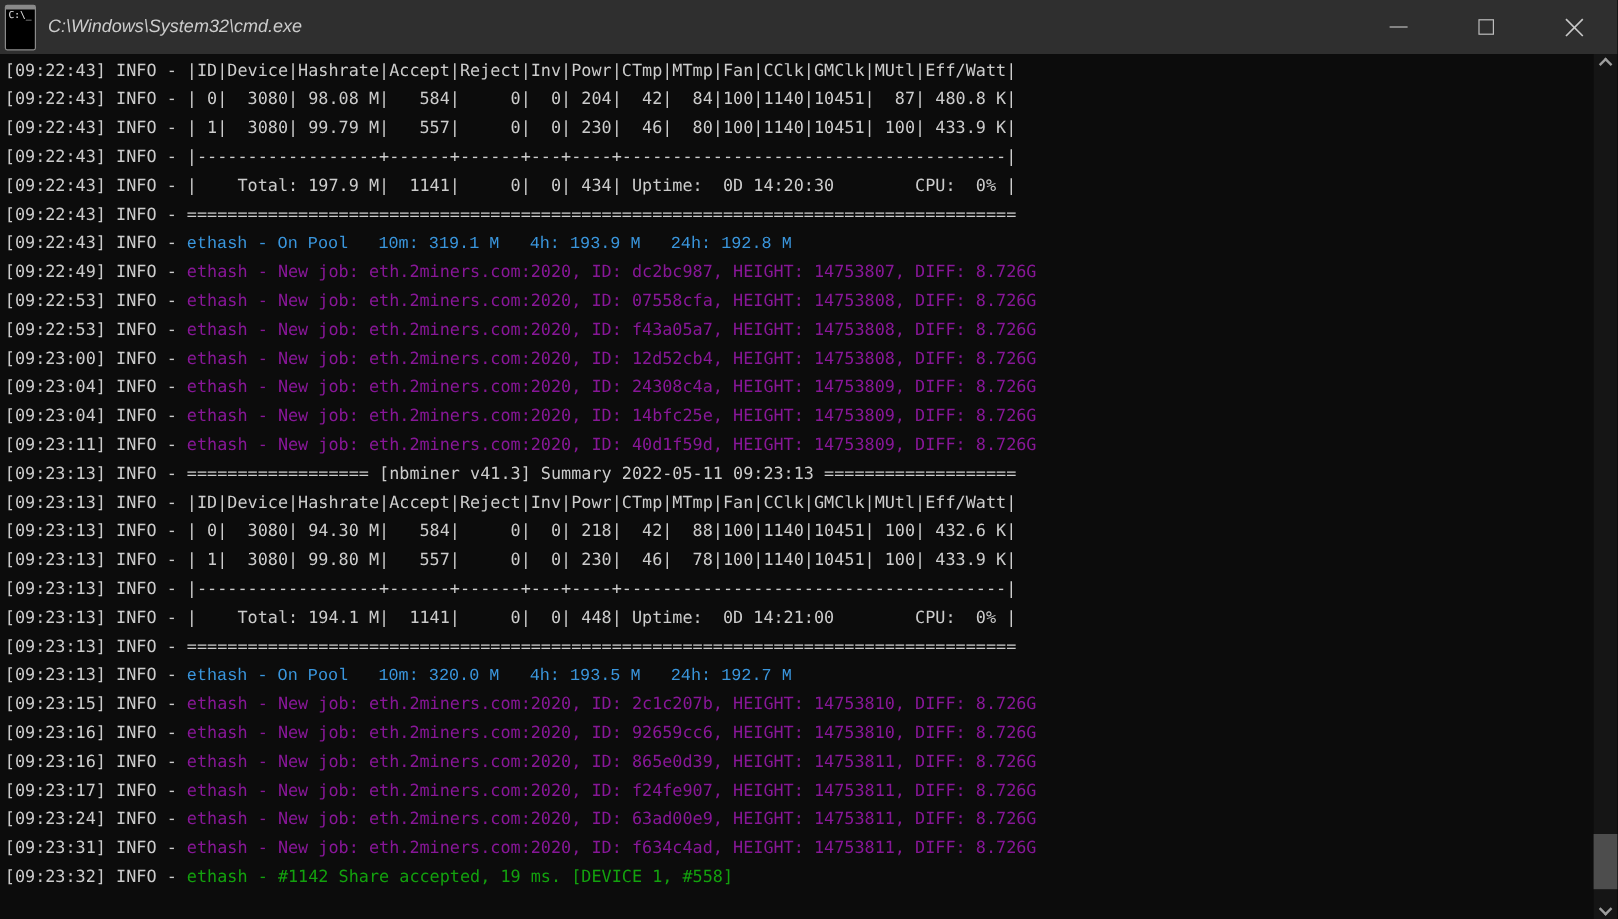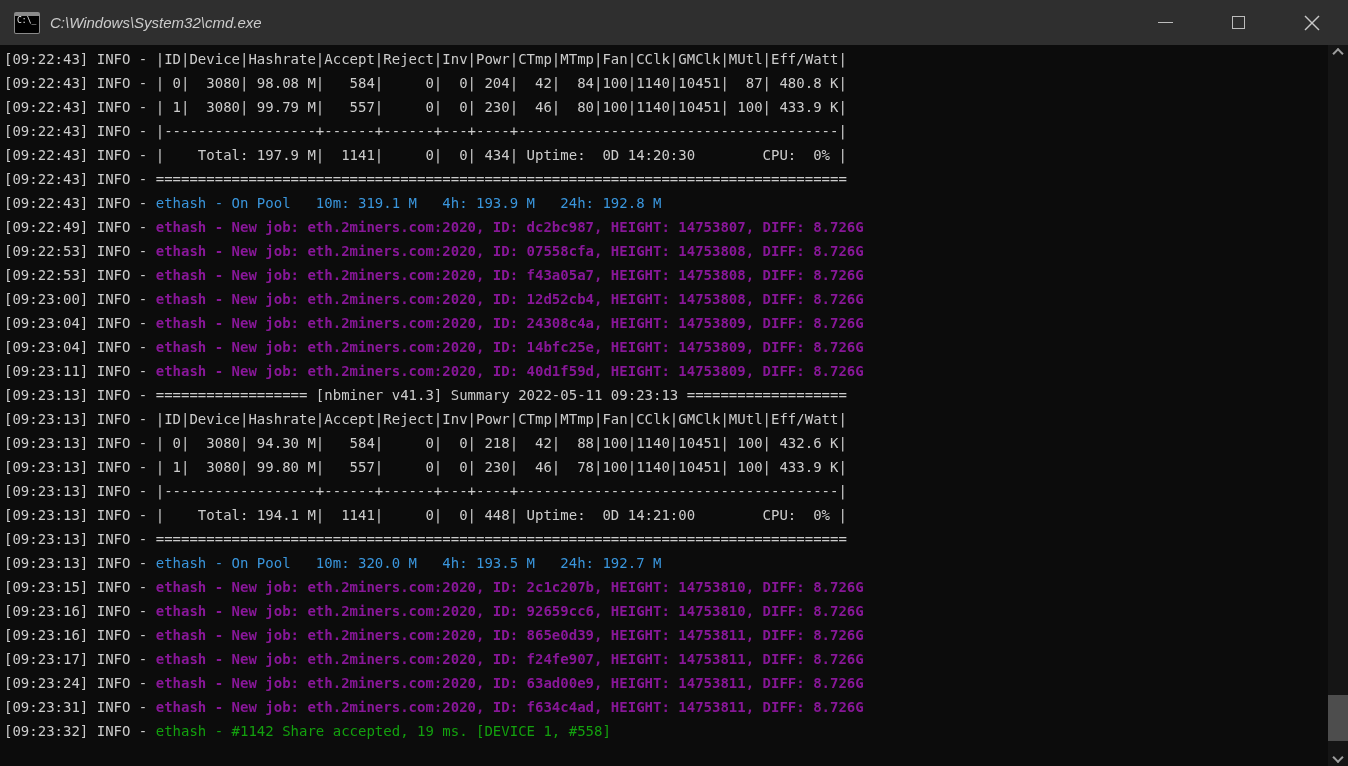--- a/index.html
+++ b/index.html
@@ -8,42 +8,42 @@
     --scrollbar_track:#151515; --scrollbar_thumb:#4d4d4d; --scrollbar_arrow:#9e9e9e;
   }
   *{margin:0;padding:0;box-sizing:border-box;}
   body{width:1348px;height:766px;overflow:hidden;background:#000;}
   .window{position:relative;width:1348px;height:766px;background:var(--bg);
           font-family:"DejaVu Sans Mono",monospace;overflow:hidden;}
 
   
   .titlebar{position:absolute;top:0;left:0;width:100%;height:45px;
             background:var(--titlebar_bg);display:flex;align-items:center;}
-  .app-icon{width:26px;height:22px;margin-left:14px;background:#000;
+  .app-icon{width:26px;height:38px;margin-left:4px;background:#000;
             border:1px solid #8a8a8a;border-top:4px solid #8a8a8a;border-radius:2px;
             display:flex;align-items:flex-start;justify-content:flex-start;flex:none;}
   .icon-text{color:#e8e8e8;font-size:8px;line-height:9px;padding-left:2px;
              font-family:"DejaVu Sans Mono",monospace;}
   .title{color:var(--titlebar_fg);font-family:"Liberation Sans",sans-serif;
          font-size:15px;margin-left:10px;white-space:nowrap;flex:1 1 auto;font-style:italic;}
   .controls{display:flex;height:45px;flex:none;}
   .ctl{width:73px;height:45px;display:flex;align-items:center;justify-content:center;}
   .glyph-min{width:15px;height:1.5px;background:#bdbdbd;display:block;}
   .glyph-max{width:13px;height:13px;border:1.5px solid #bdbdbd;display:block;}
   .glyph-close{display:block;}
 
   
   .console{position:absolute;top:45px;left:0;width:1328px;height:721px;
            background:var(--bg);padding:2px 0 0 4px;white-space:pre;
            font-size:14px;line-height:24px;overflow:hidden;}
   .log-line{height:24px;}
   .prefix{color:var(--fg);}
   .c-default{color:var(--fg);}
-  .c-blue{color:var(--blue);}
-  .c-magenta{color:var(--magenta);font-weight:bold;}
+  .c-blue{color:var(--blue);font-family:Liberation Mono, monospace;}
+  .c-magenta{color:var(--magenta);}
   .c-green{color:var(--green);}
 
   
   .scrollbar{position:absolute;top:45px;right:0;width:20px;height:721px;
              background:var(--scrollbar_track);}
   .sb-btn{position:absolute;left:0;width:20px;height:20px;
           display:flex;align-items:center;justify-content:center;}
   .sb-btn.up{top:0;}
   .sb-btn.down{bottom:0;}
   .chev{width:8px;height:8px;border-left:2px solid var(--scrollbar_arrow);

